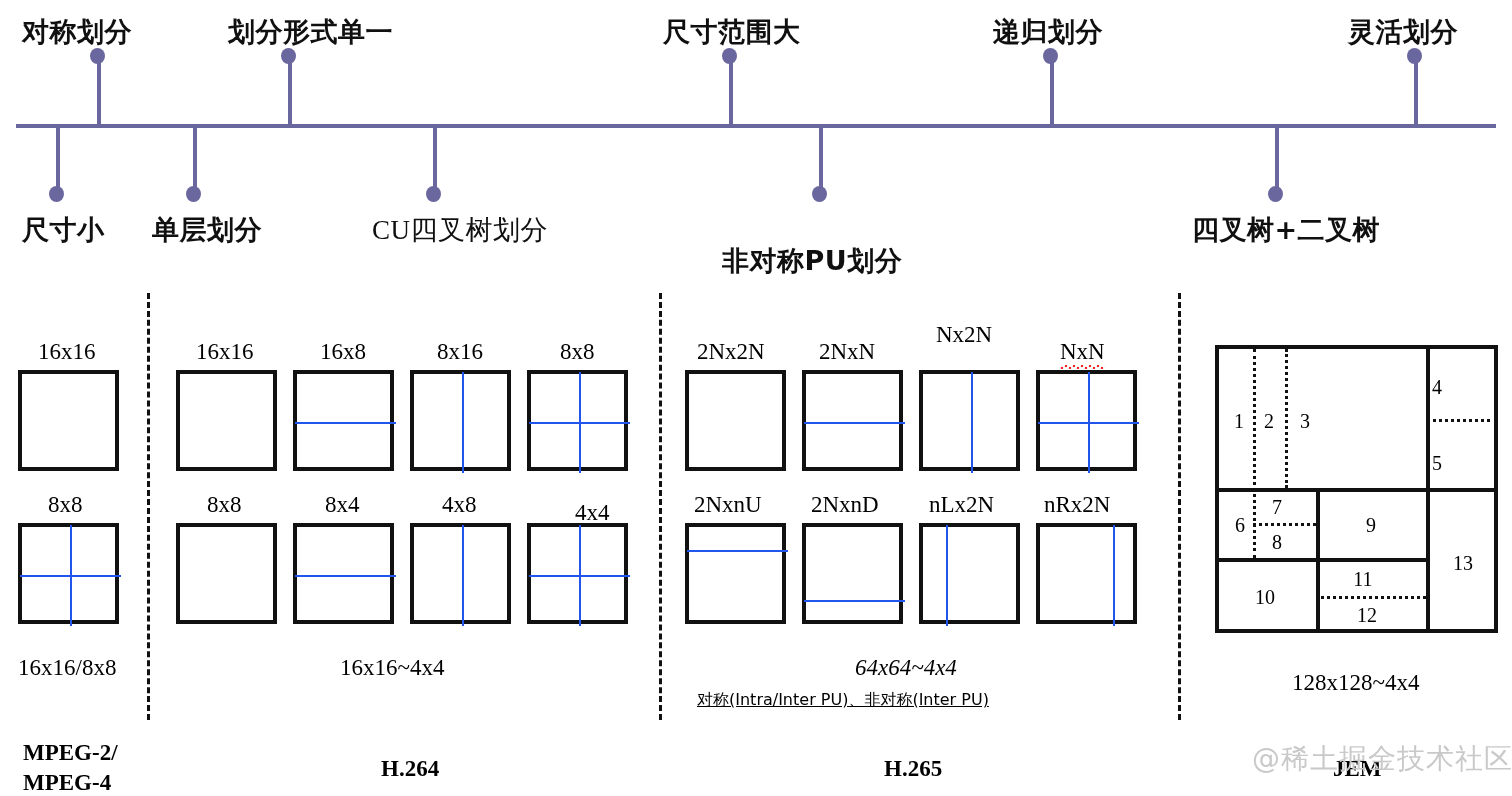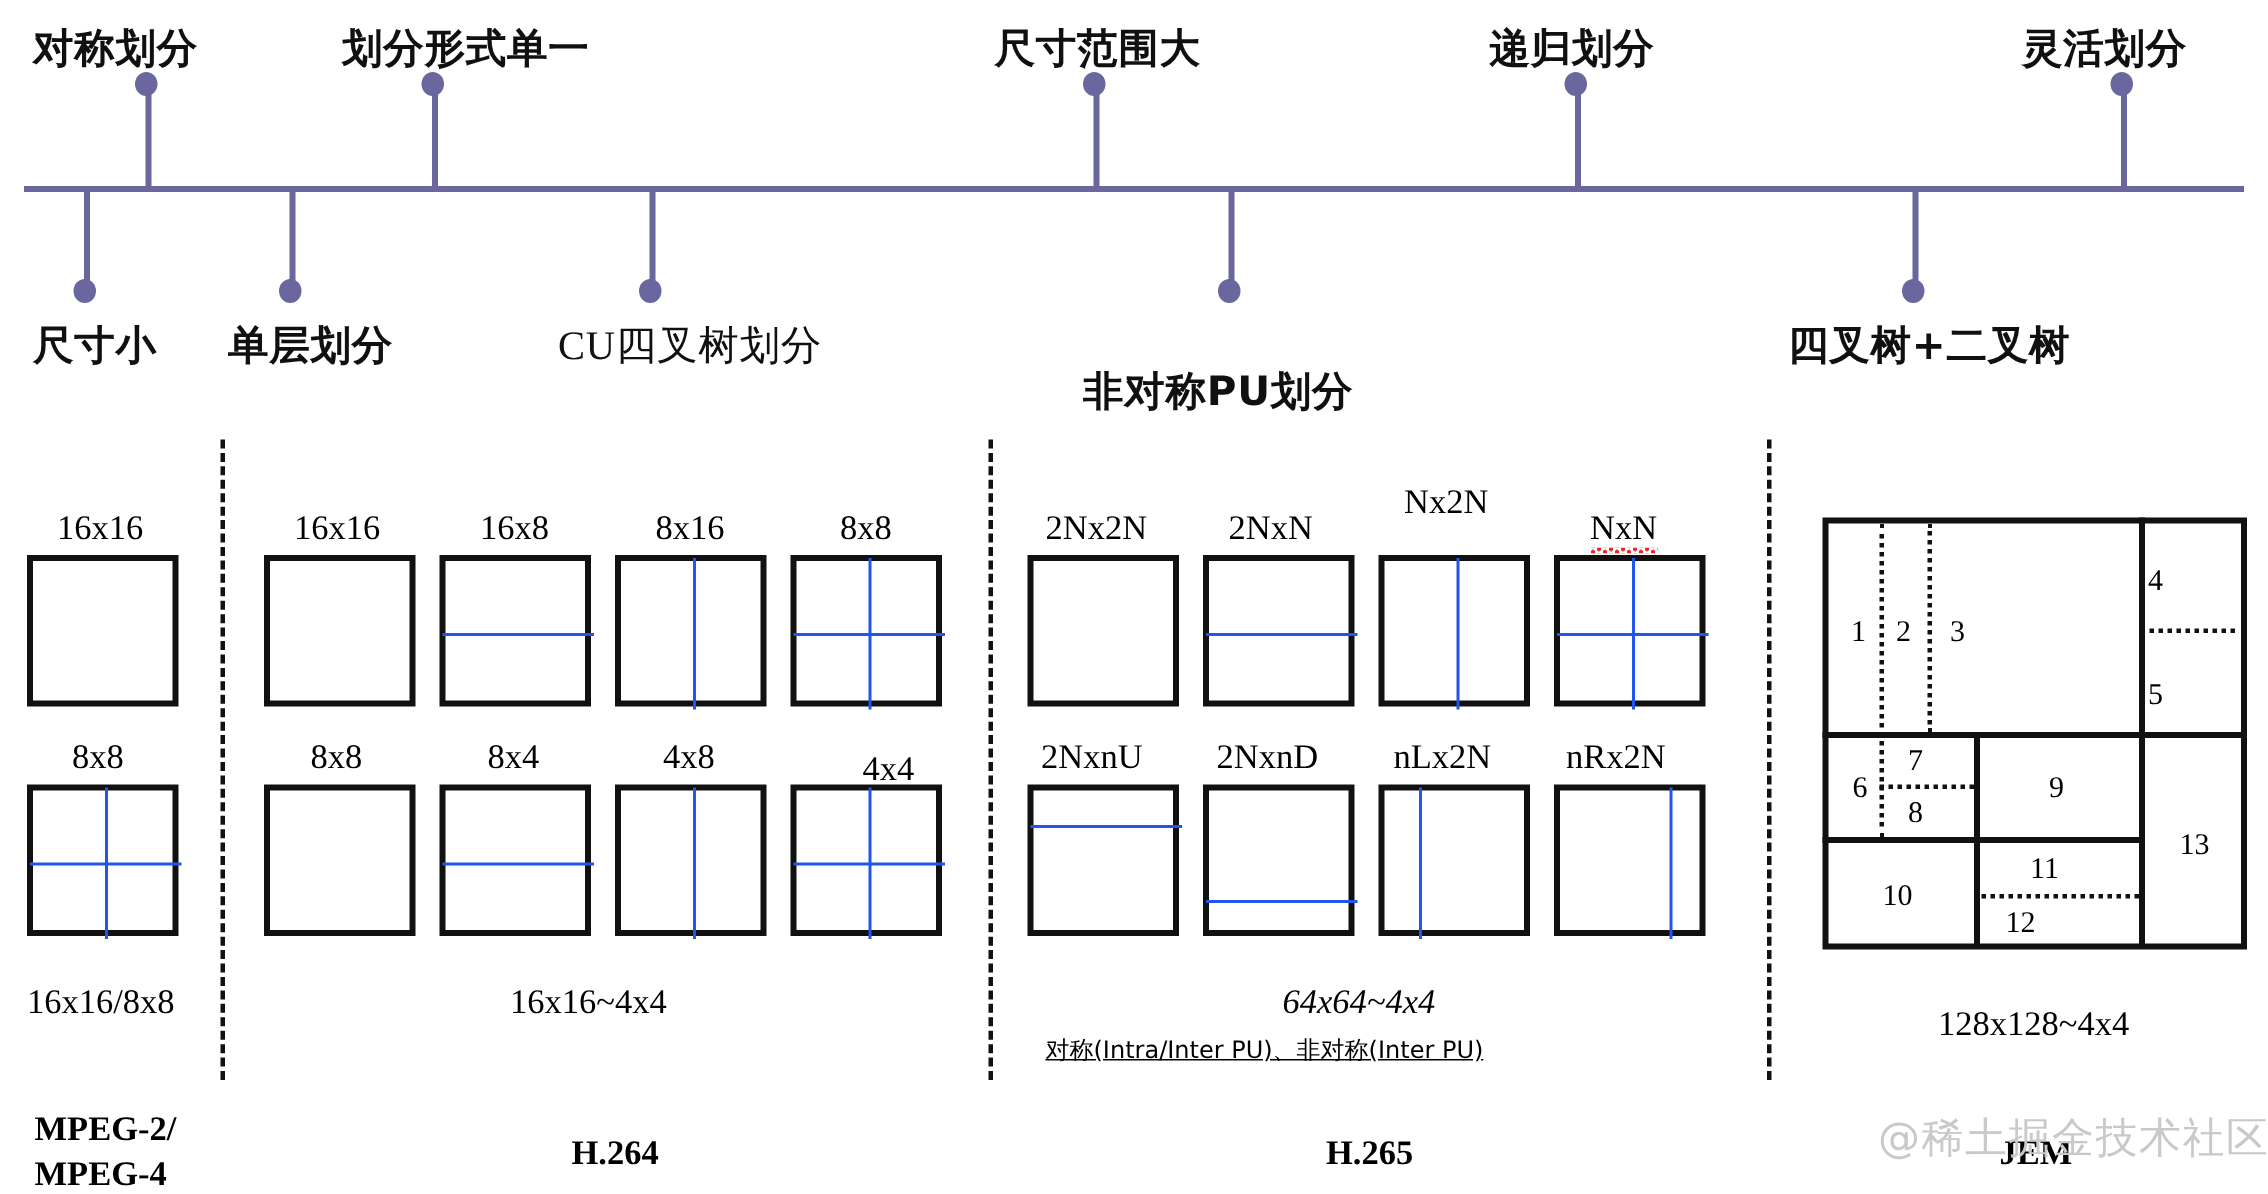--- a/index.html
+++ b/index.html
@@ -243,21 +243,21 @@
       <div class="num" style="left:38px;top:62px;width:24px;">2</div>
       <div class="num" style="left:74px;top:62px;width:24px;">3</div>
       <div class="num" style="left:206px;top:28px;width:24px;">4</div>
       <div class="num" style="left:206px;top:104px;width:24px;">5</div>
       <div class="num" style="left:9px;top:166px;width:24px;">6</div>
       <div class="num" style="left:46px;top:148px;width:24px;">7</div>
       <div class="num" style="left:46px;top:183px;width:24px;">8</div>
       <div class="num" style="left:140px;top:166px;width:24px;">9</div>
       <div class="num" style="left:30px;top:238px;width:32px;">10</div>
       <div class="num" style="left:128px;top:220px;width:32px;">11</div>
-      <div class="num" style="left:112px;top:256px;width:32px;">12</div>
+      <div class="num" style="left:132px;top:256px;width:32px;">12</div>
       <div class="num" style="left:228px;top:204px;width:32px;">13</div>
     </div>
 
     <div class="col-foot" style="left:1292px;top:390px;">128x128~4x4</div>
     <div class="col-name" style="left:1333px;top:476px;">JEM</div>
   </div>
 </div>
 
 <div id="wm">@稀土掘金技术社区</div>
 

